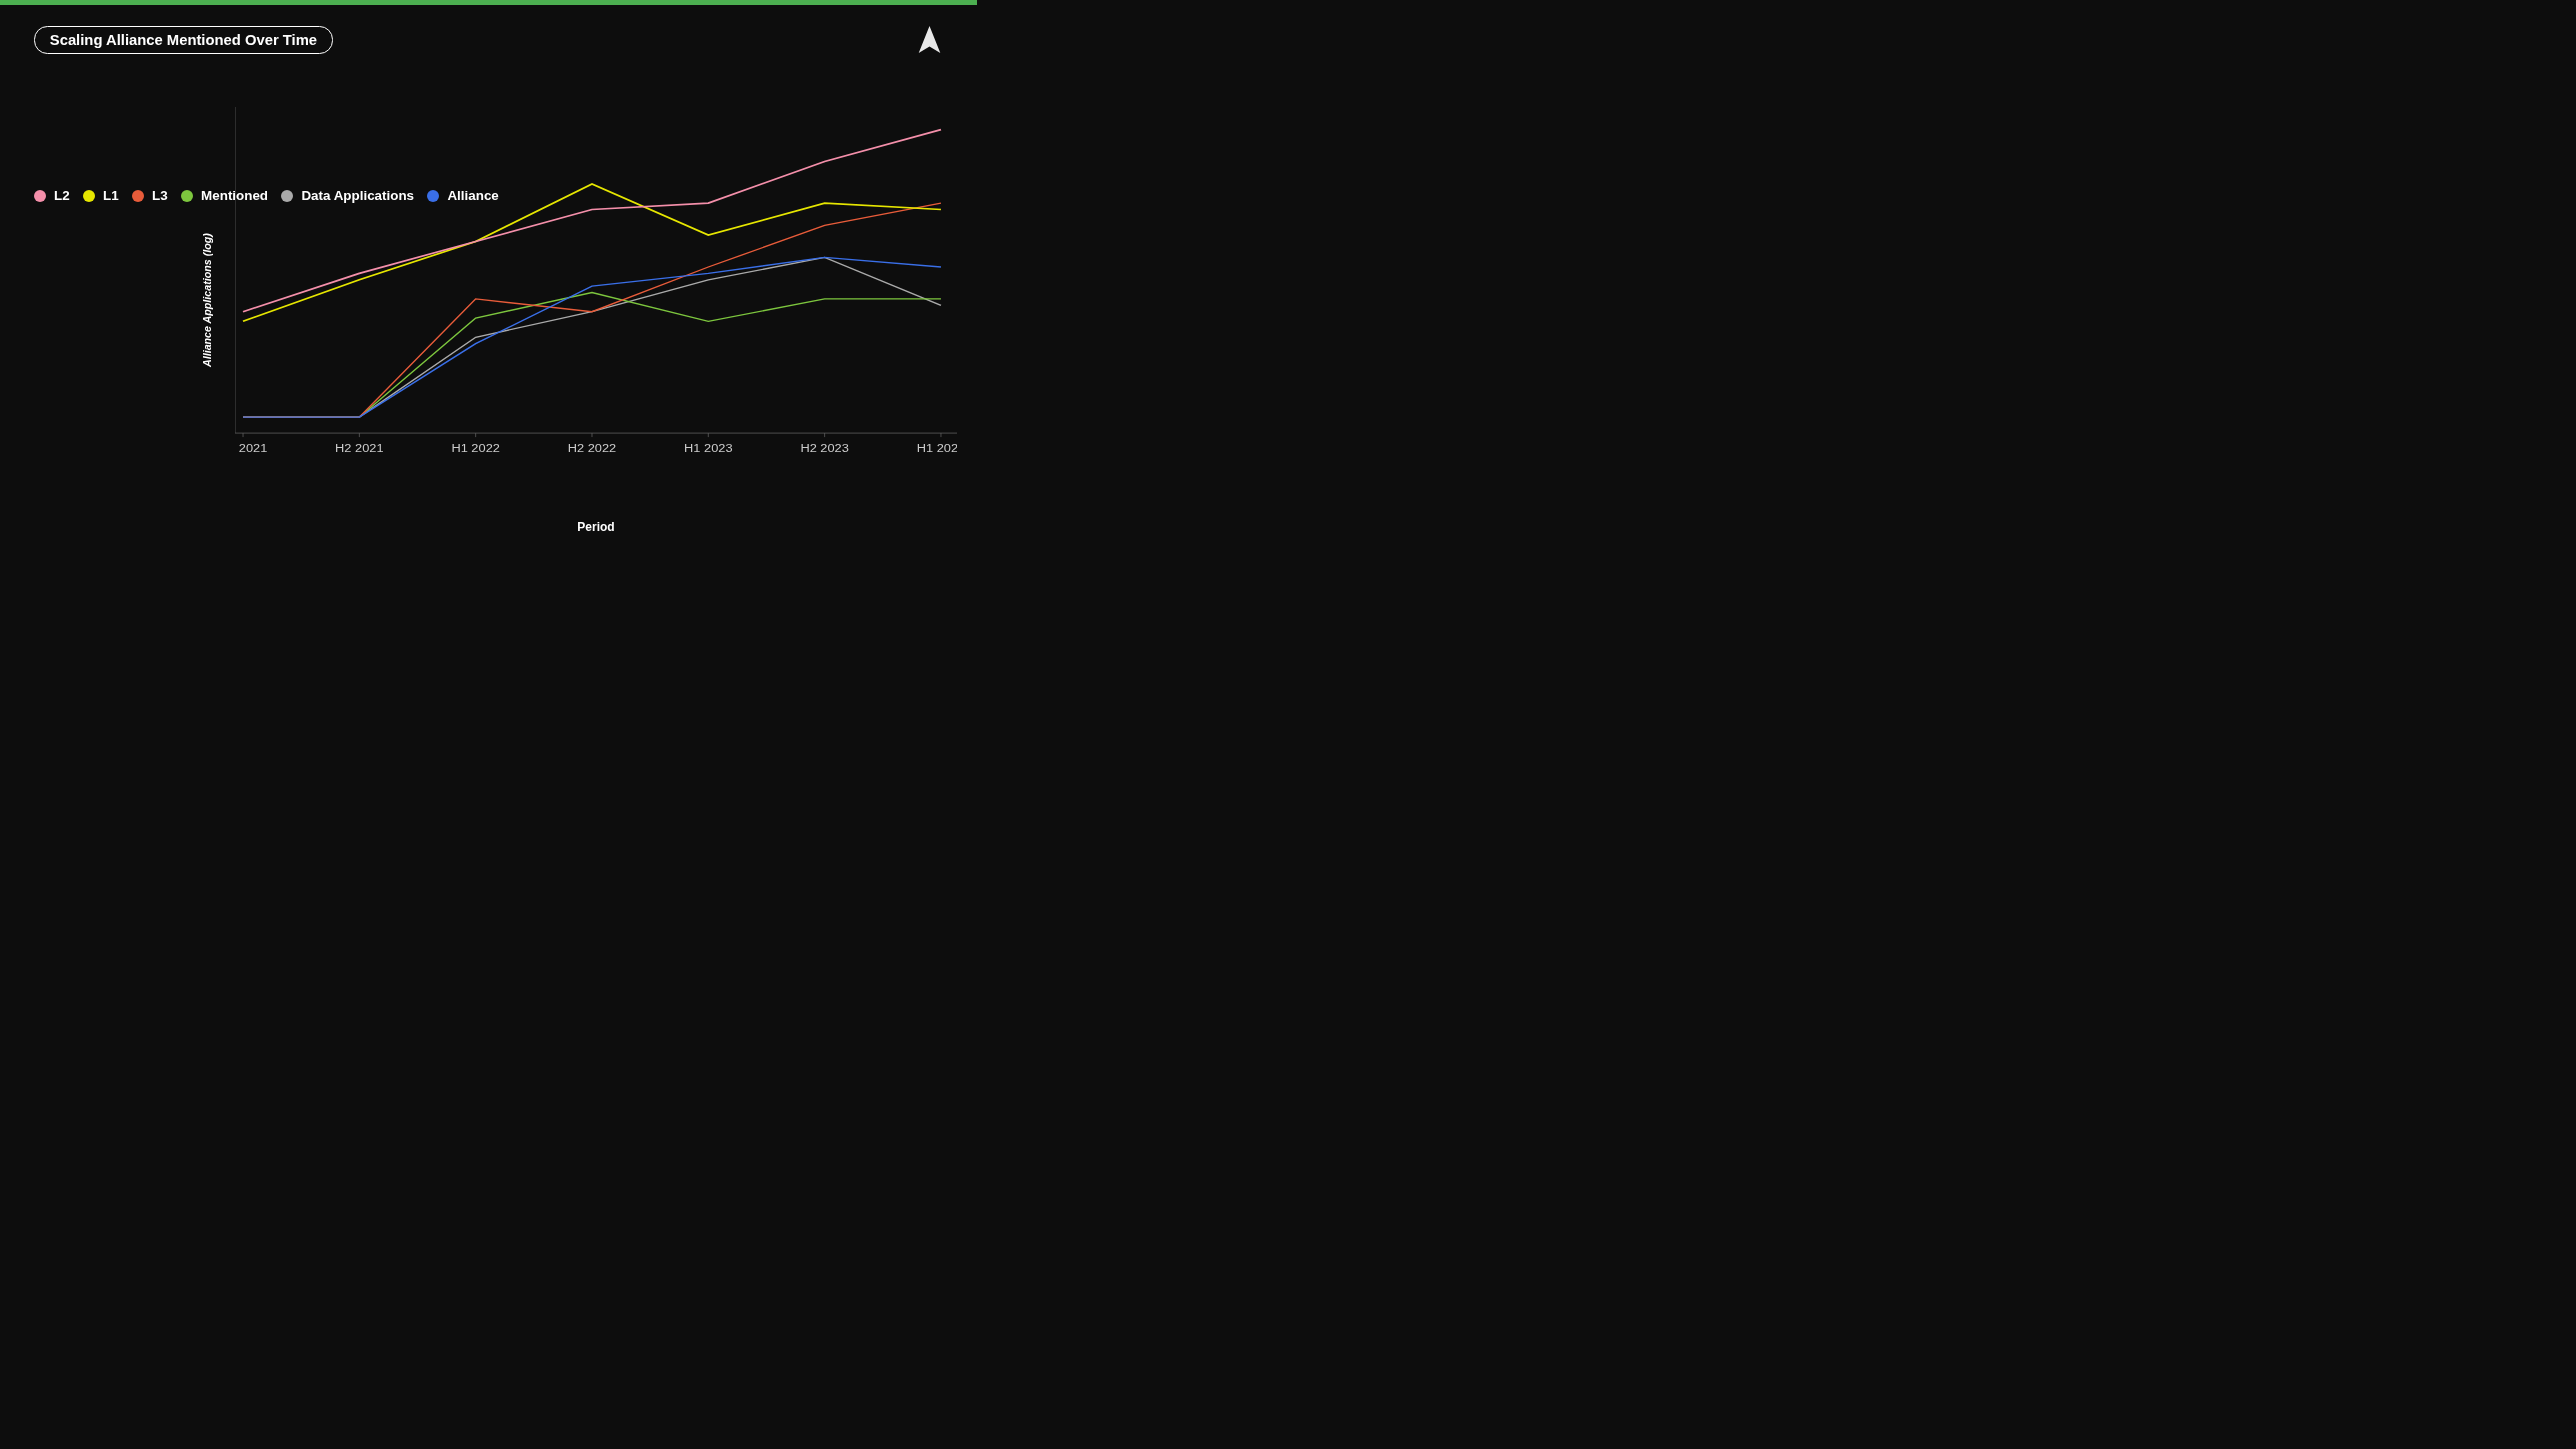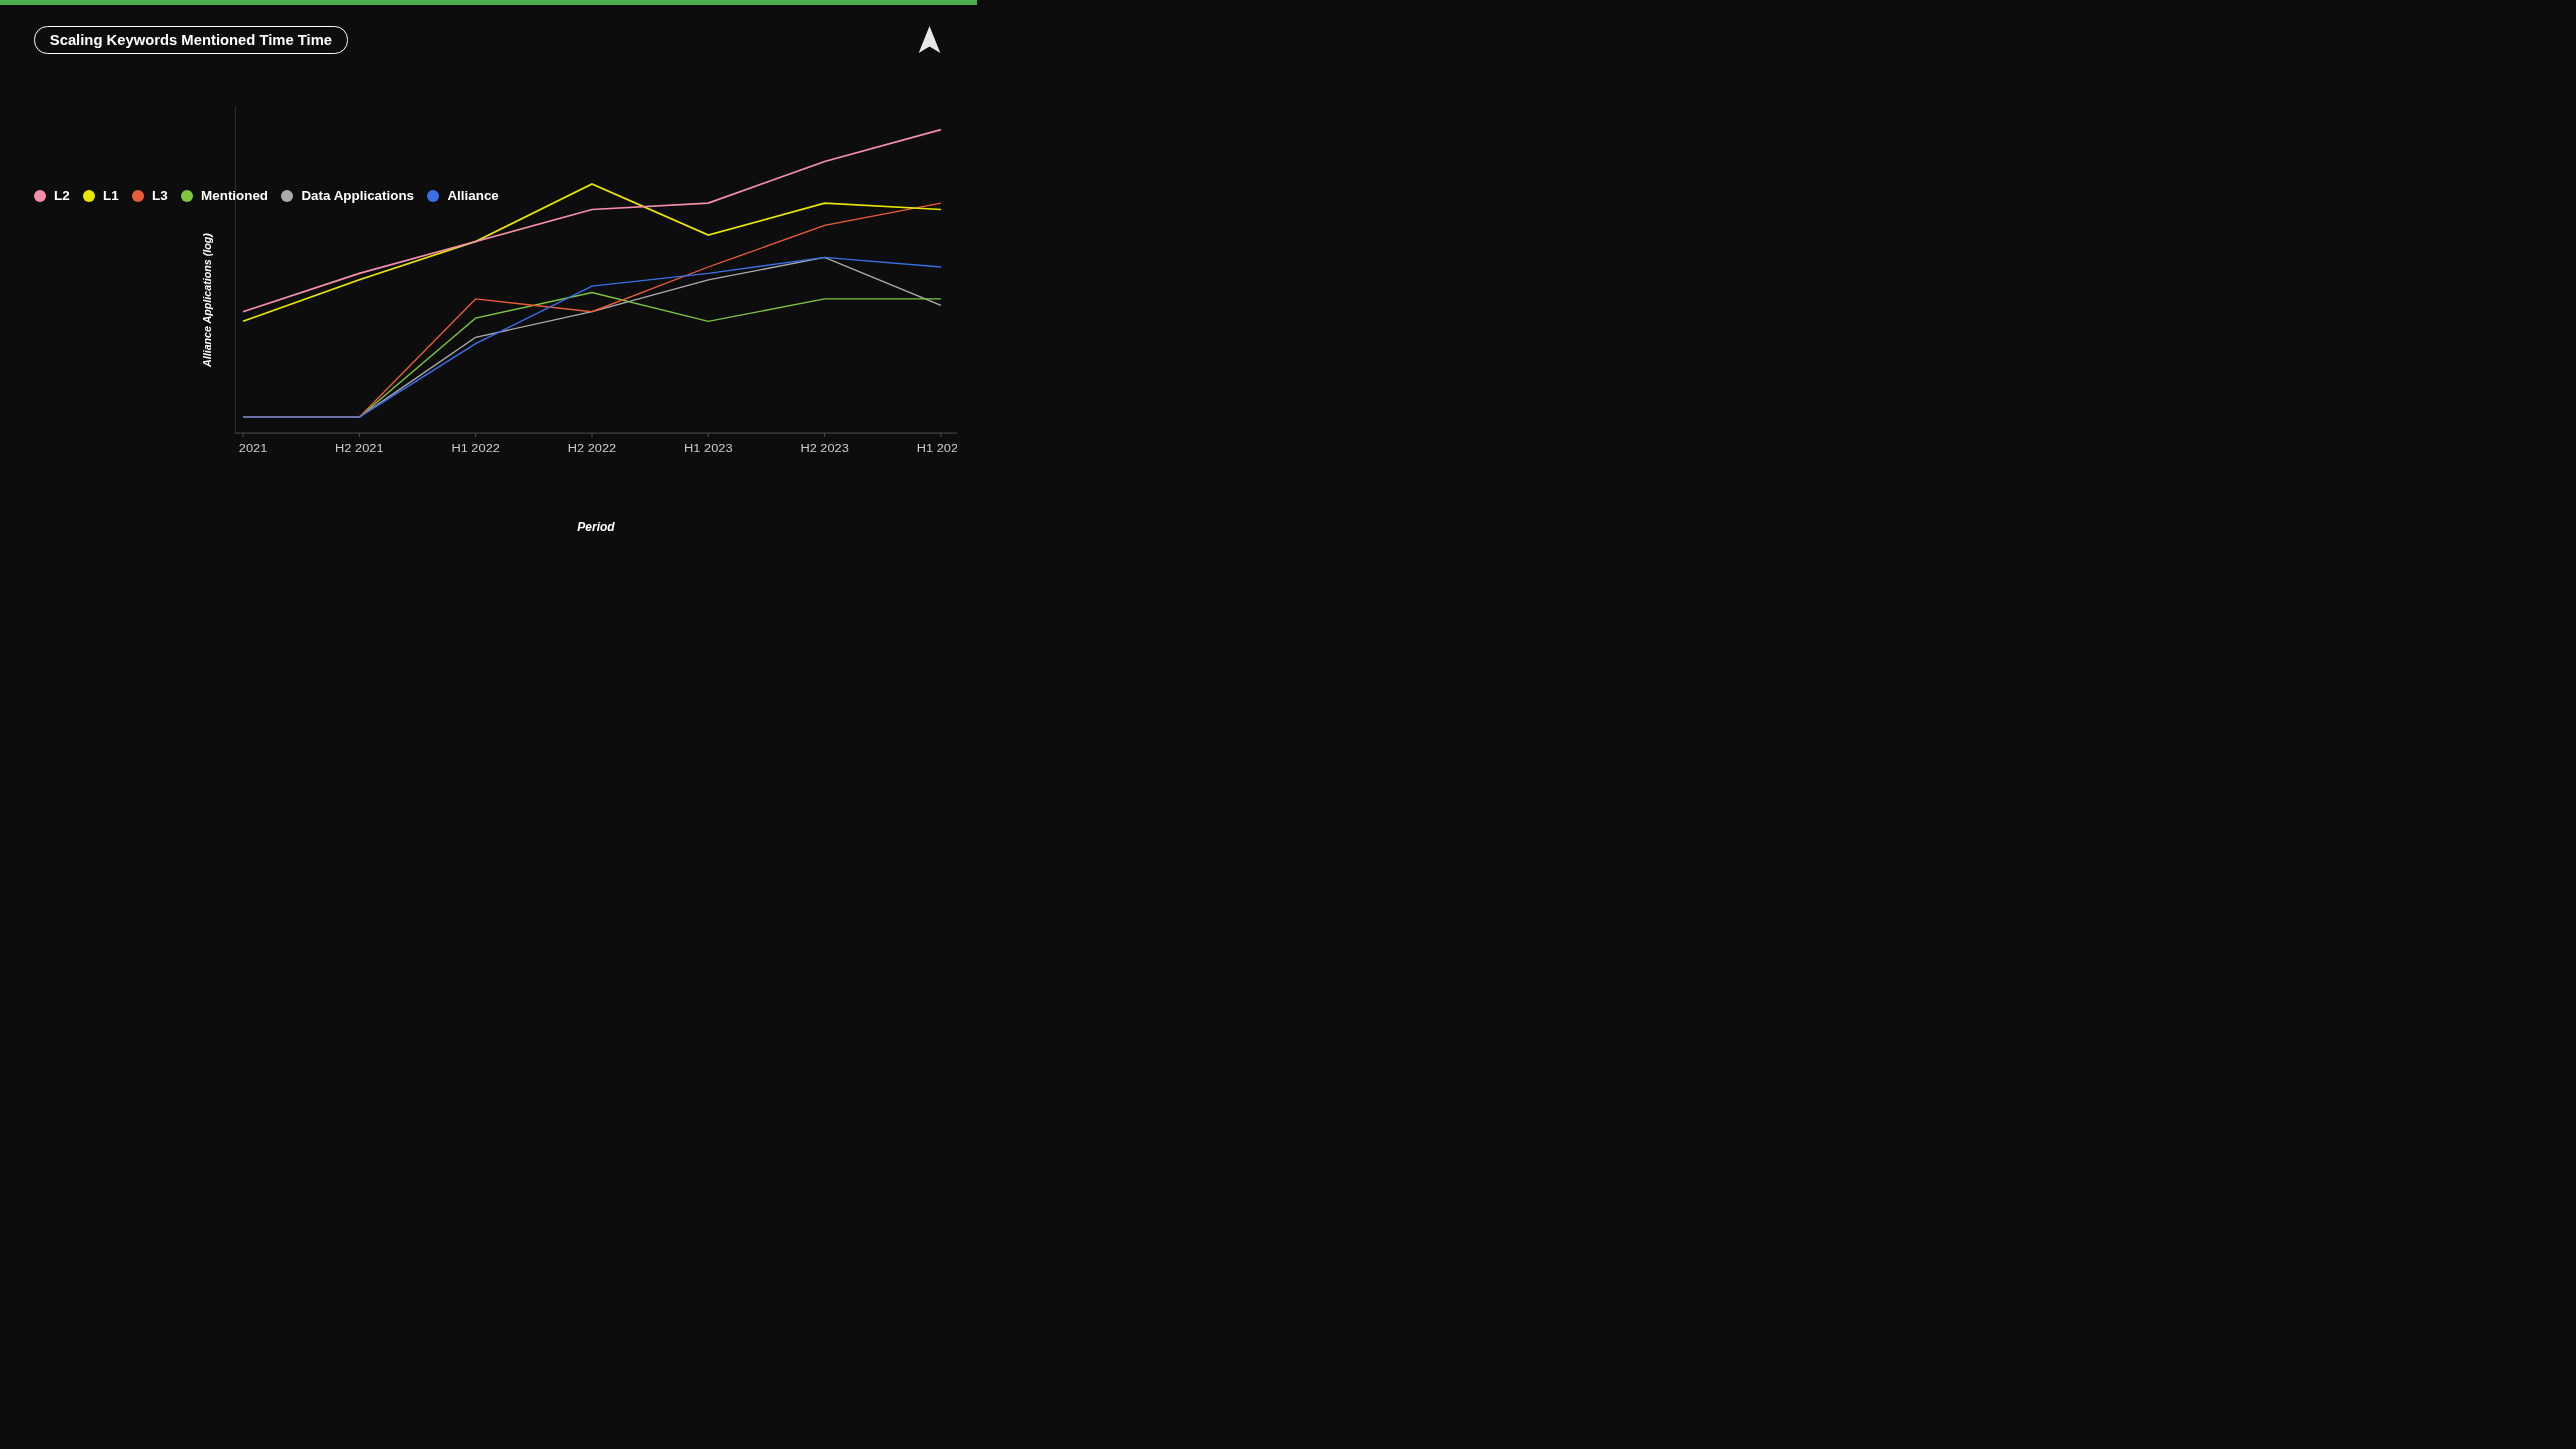--- a/index.html
+++ b/index.html
@@ -93,38 +93,37 @@
       font-weight: bold;
     }
     .x-axis-label {
       position: absolute;
       left: 235px;
       right: 20px;
       bottom: 13.4px;
       text-align: center;
       color: #ffffff;
       font-size: 12px;
-      font-style: italic;
       font-weight: bold;
     }
     svg.chart-svg {
       position: absolute;
       left: 0;
       top: 0;
       width: 100%;
       height: 100%;
     }
   </style>
 </head>
 <body>
 
 <div class="top-bar"></div>
 
 <div class="title-box">
-  <span class="title-text">Scaling Keywords Mentioned Time Time</span>
+  <span class="title-text">Scaling Alliance Mentioned Over Time</span>
 </div>
 
 <svg class="logo-arrow" viewBox="0 0 40 50">
   <polygon points="20,0 40,50 20,38 0,50" fill="#e8e8e8"></polygon>
 </svg>
 
 <div class="chart-area">
   <div class="y-axis-label">Alliance Applications (log)</div>
   <div class="x-axis-label">Period</div>
 

